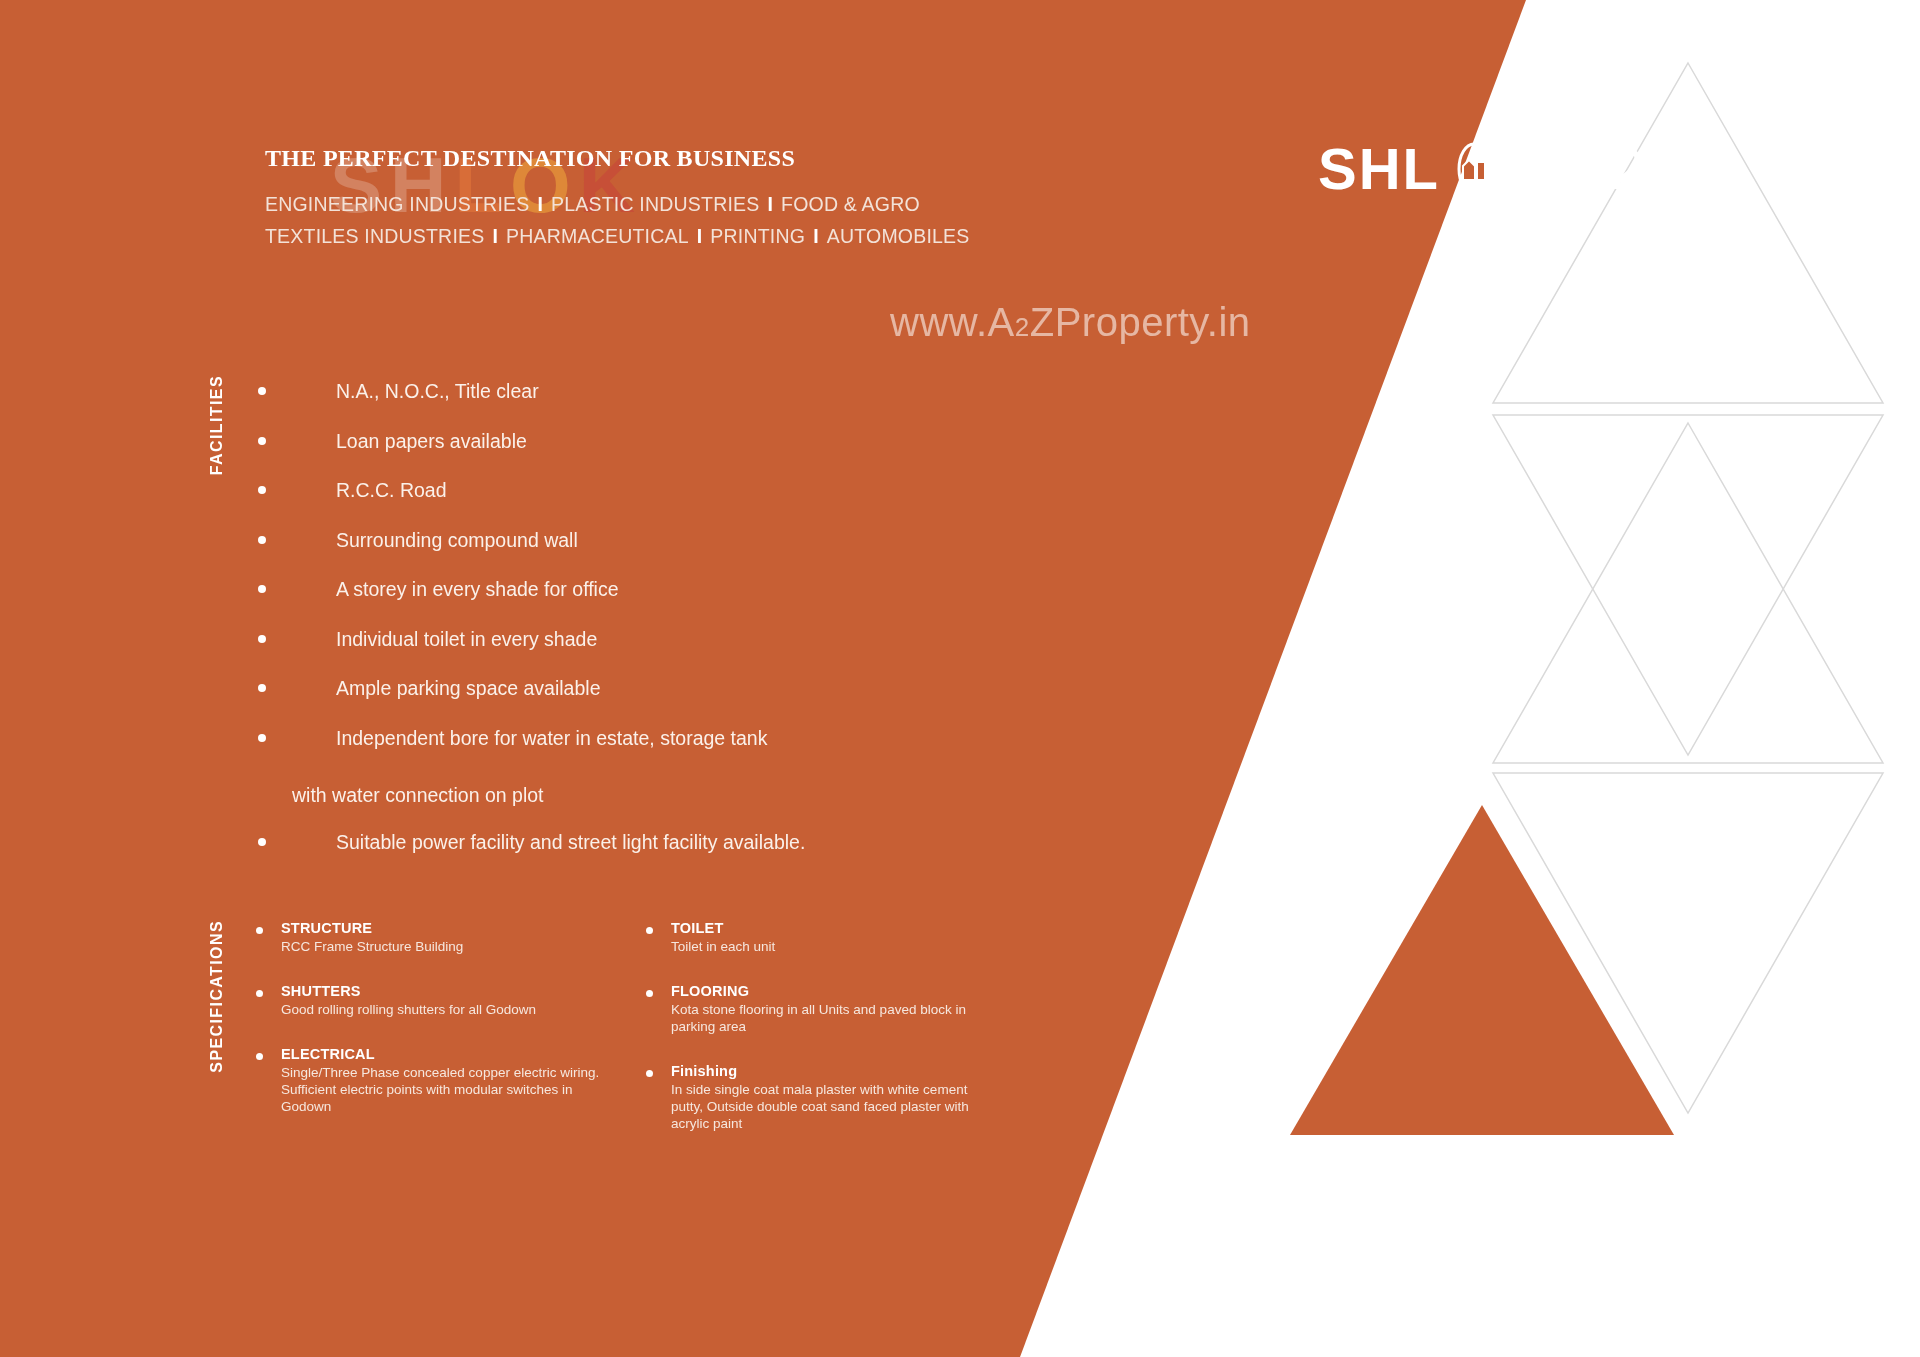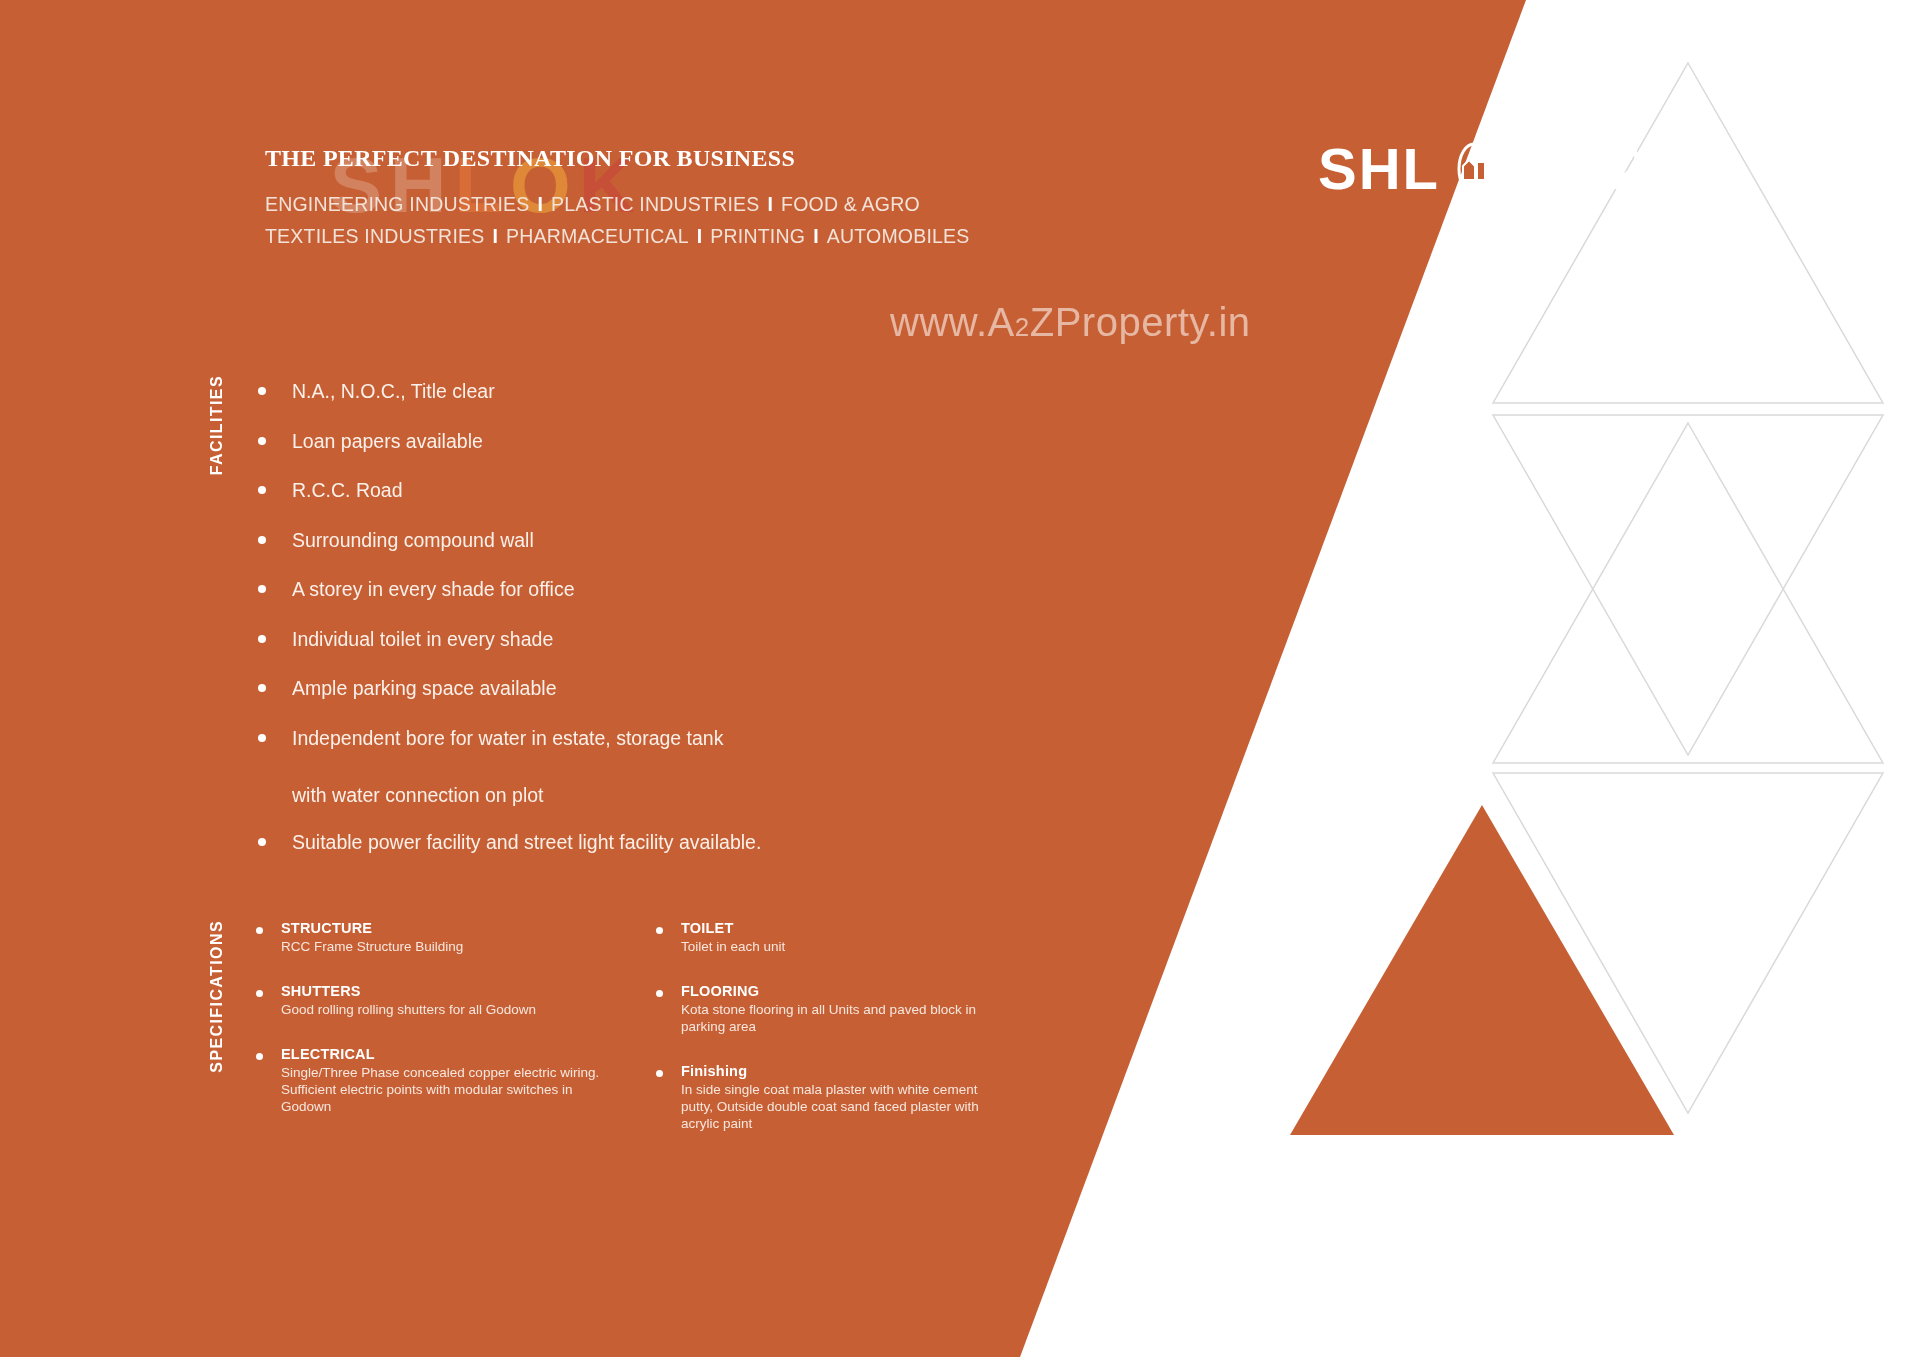--- a/index.html
+++ b/index.html
@@ -144,37 +144,37 @@
   .fac-bullet {
     width: 8px; height: 8px; border-radius: 50%;
     background: #ffffff;
     margin-top: 9px; margin-right: 26px;
     flex: none;
   }
   .fac-text {
     color: #fbf1ea;
     font-size: 19.5px;
     line-height: 27px;
+    margin-left: 44px;
   }
   .fac-cont {
     color: #fbf1ea;
     font-size: 19.5px;
     line-height: 27px;
     margin-left: 34px;
     margin-top: 30px;
   }
 
   
   .specs {
     position: absolute;
     left: 256px;
     top: 920px;
     width: 820px;
     display: flex;
-    gap: 10px;
   }
   .spec-col { width: 390px; }
   .spec-col.right { margin-left: 0px; }
   .spec-item { display: flex; align-items: flex-start; margin-bottom: 28px; }
   .spec-bullet {
     width: 7px; height: 7px; border-radius: 50%;
     background: #ffffff; margin-top: 7px; margin-right: 18px; flex: none;
   }
   .spec-title {
     color: #ffffff; font-size: 14.5px; font-weight: bold; letter-spacing: .2px;

